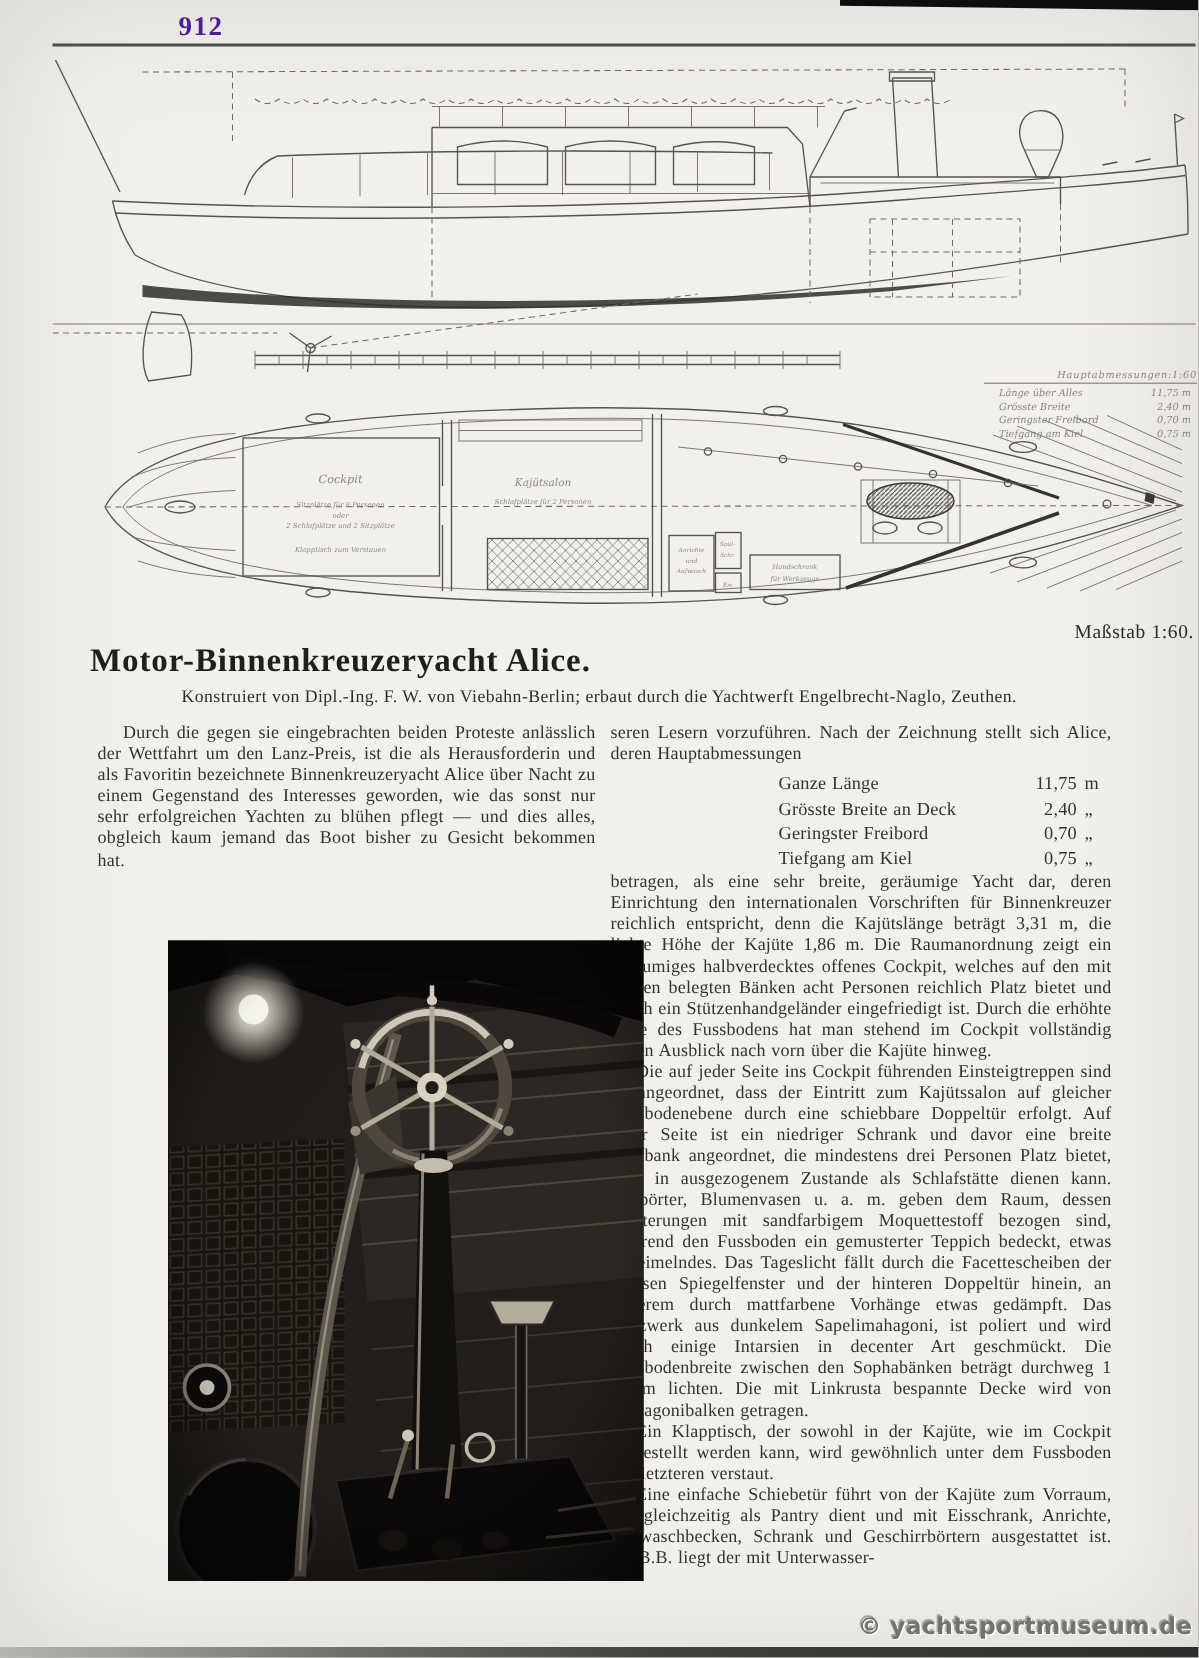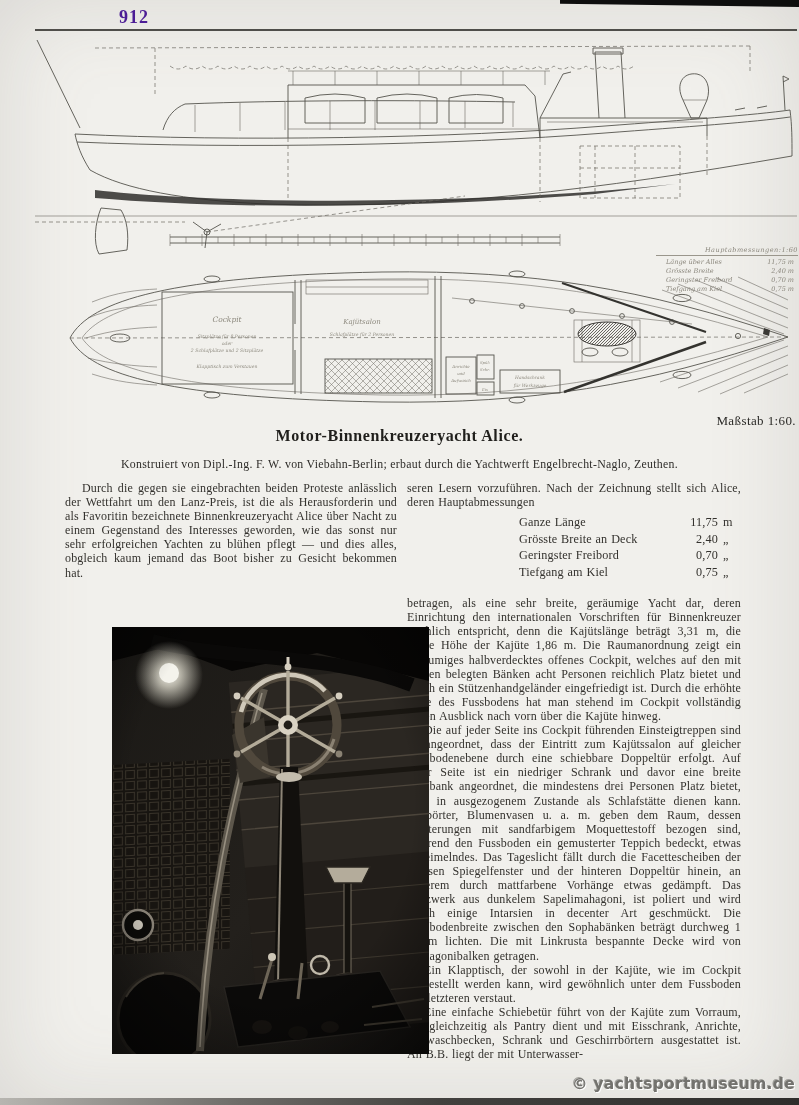--- a/index.html
+++ b/index.html
@@ -29,31 +29,31 @@
   svg .dark{fill:#2f2e2b;}
   .hand-specs{
     position:absolute;left:656px;top:210px;width:142px;
     font-family:"DejaVu Serif", serif;font-style:italic;font-size:6.5px;line-height:9px;
     color:#8a867c;filter:blur(.35px);
   }
   .hand-specs .hs-title{border-bottom:.5px solid #9a968c;margin-bottom:2px;letter-spacing:.5px;display:flex;justify-content:flex-end;margin-top:36px;}
   .hand-specs .hs-row{display:flex;justify-content:space-between;padding:0 4px 0 10px;}
   .scale-note{position:absolute;left:560px;top:413px;width:236px;text-align:right;font-size:13px;letter-spacing:.4px;color:#2b2a27;}
   
-  .title{position:absolute;left:60px;top:427px;width:679px;margin:0;text-align:center;
-         font-size:16px;font-weight:bold;letter-spacing:.6px;color:#201f1c;}
+  .title{position:absolute;left:60px;top:427px;width:679px;margin:0;
+         font-size:22px;font-weight:bold;letter-spacing:.6px;color:#201f1c;}
   .byline{position:absolute;left:40px;top:457px;width:719px;text-align:center;
           font-size:11.8px;letter-spacing:.3px;color:#2e2c29;}
   .col{position:absolute;top:481px;font-size:12px;line-height:14.1px;text-align:justify;
        letter-spacing:.15px;word-spacing:.6px;color:#33312d;}
   .col p{margin:0;}
   .col p.indent{text-indent:17px;}
   .col-left{left:65px;width:332px;}
   .col-right{left:407px;width:334px;}
-  .dims{margin:5px 0 16px 0;}
+  .dims{margin:5px 0 0 0;}
   .dim-row{display:flex;line-height:16.5px;font-size:12.2px;padding-left:112px;}
   .dim-label{flex:1;}
   .dim-val{width:42px;text-align:right;}
   .dim-unit{width:18px;padding-left:5px;}
   
   .photo{position:absolute;left:112px;top:627px;width:317px;height:427px;background:#111;}
   .caption{position:absolute;left:100px;top:1064px;width:340px;text-align:center;
            font-size:11.8px;font-weight:bold;letter-spacing:.3px;color:#2b2a27;}
   .watermark{position:absolute;left:520px;top:1075px;width:275px;text-align:right;
              font-family:"DejaVu Sans", sans-serif;font-size:15.5px;font-weight:bold;letter-spacing:.3px;

